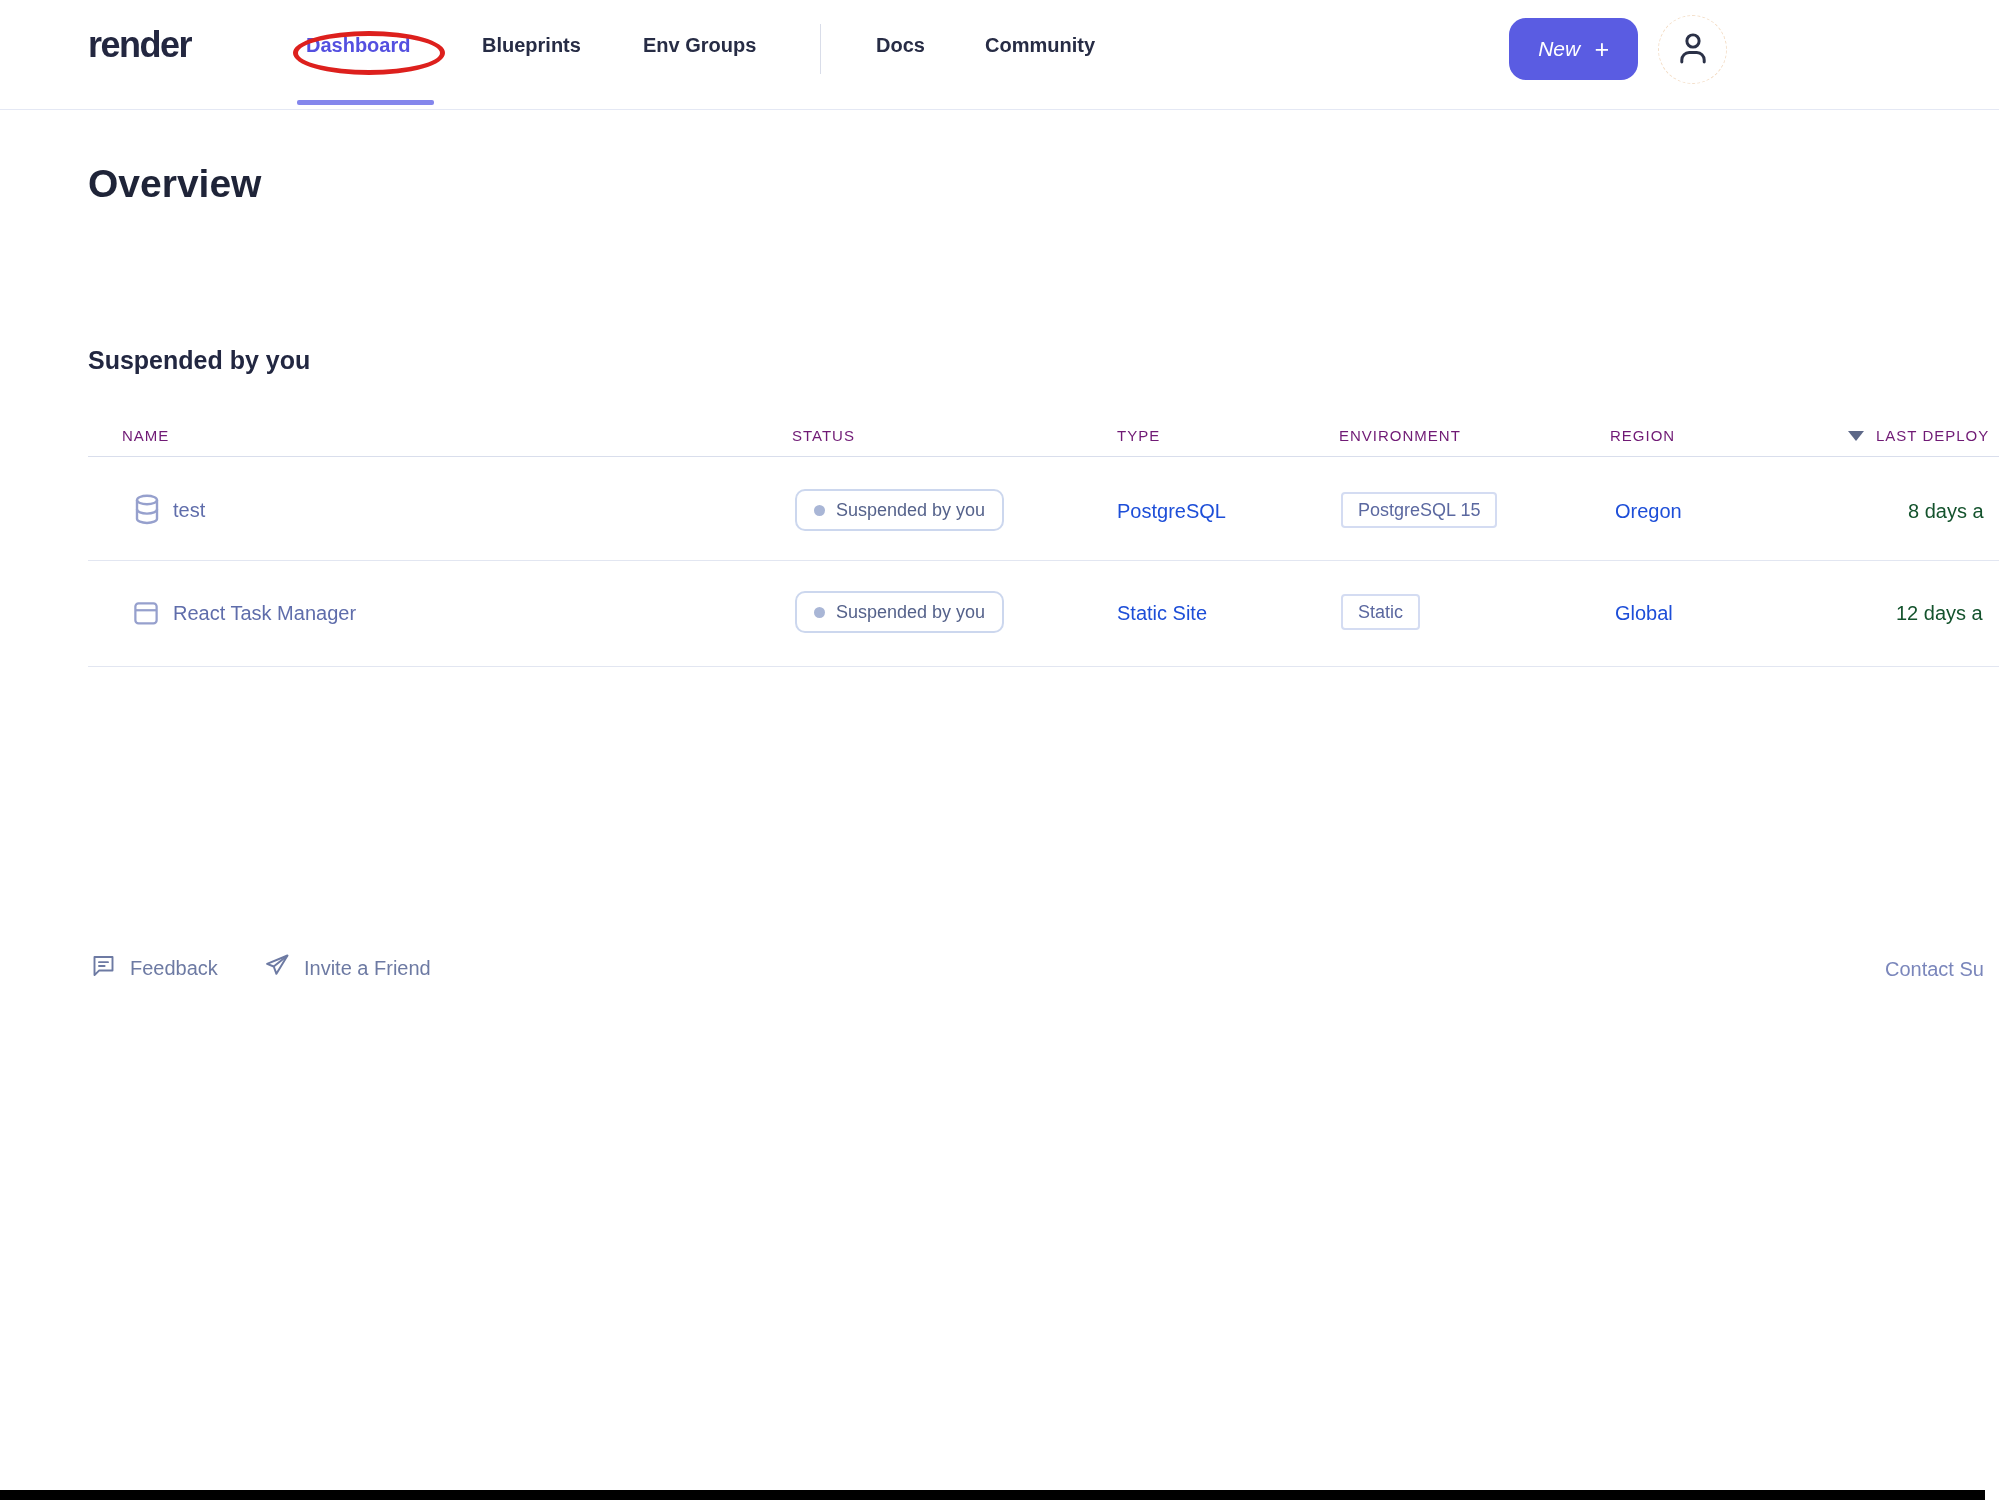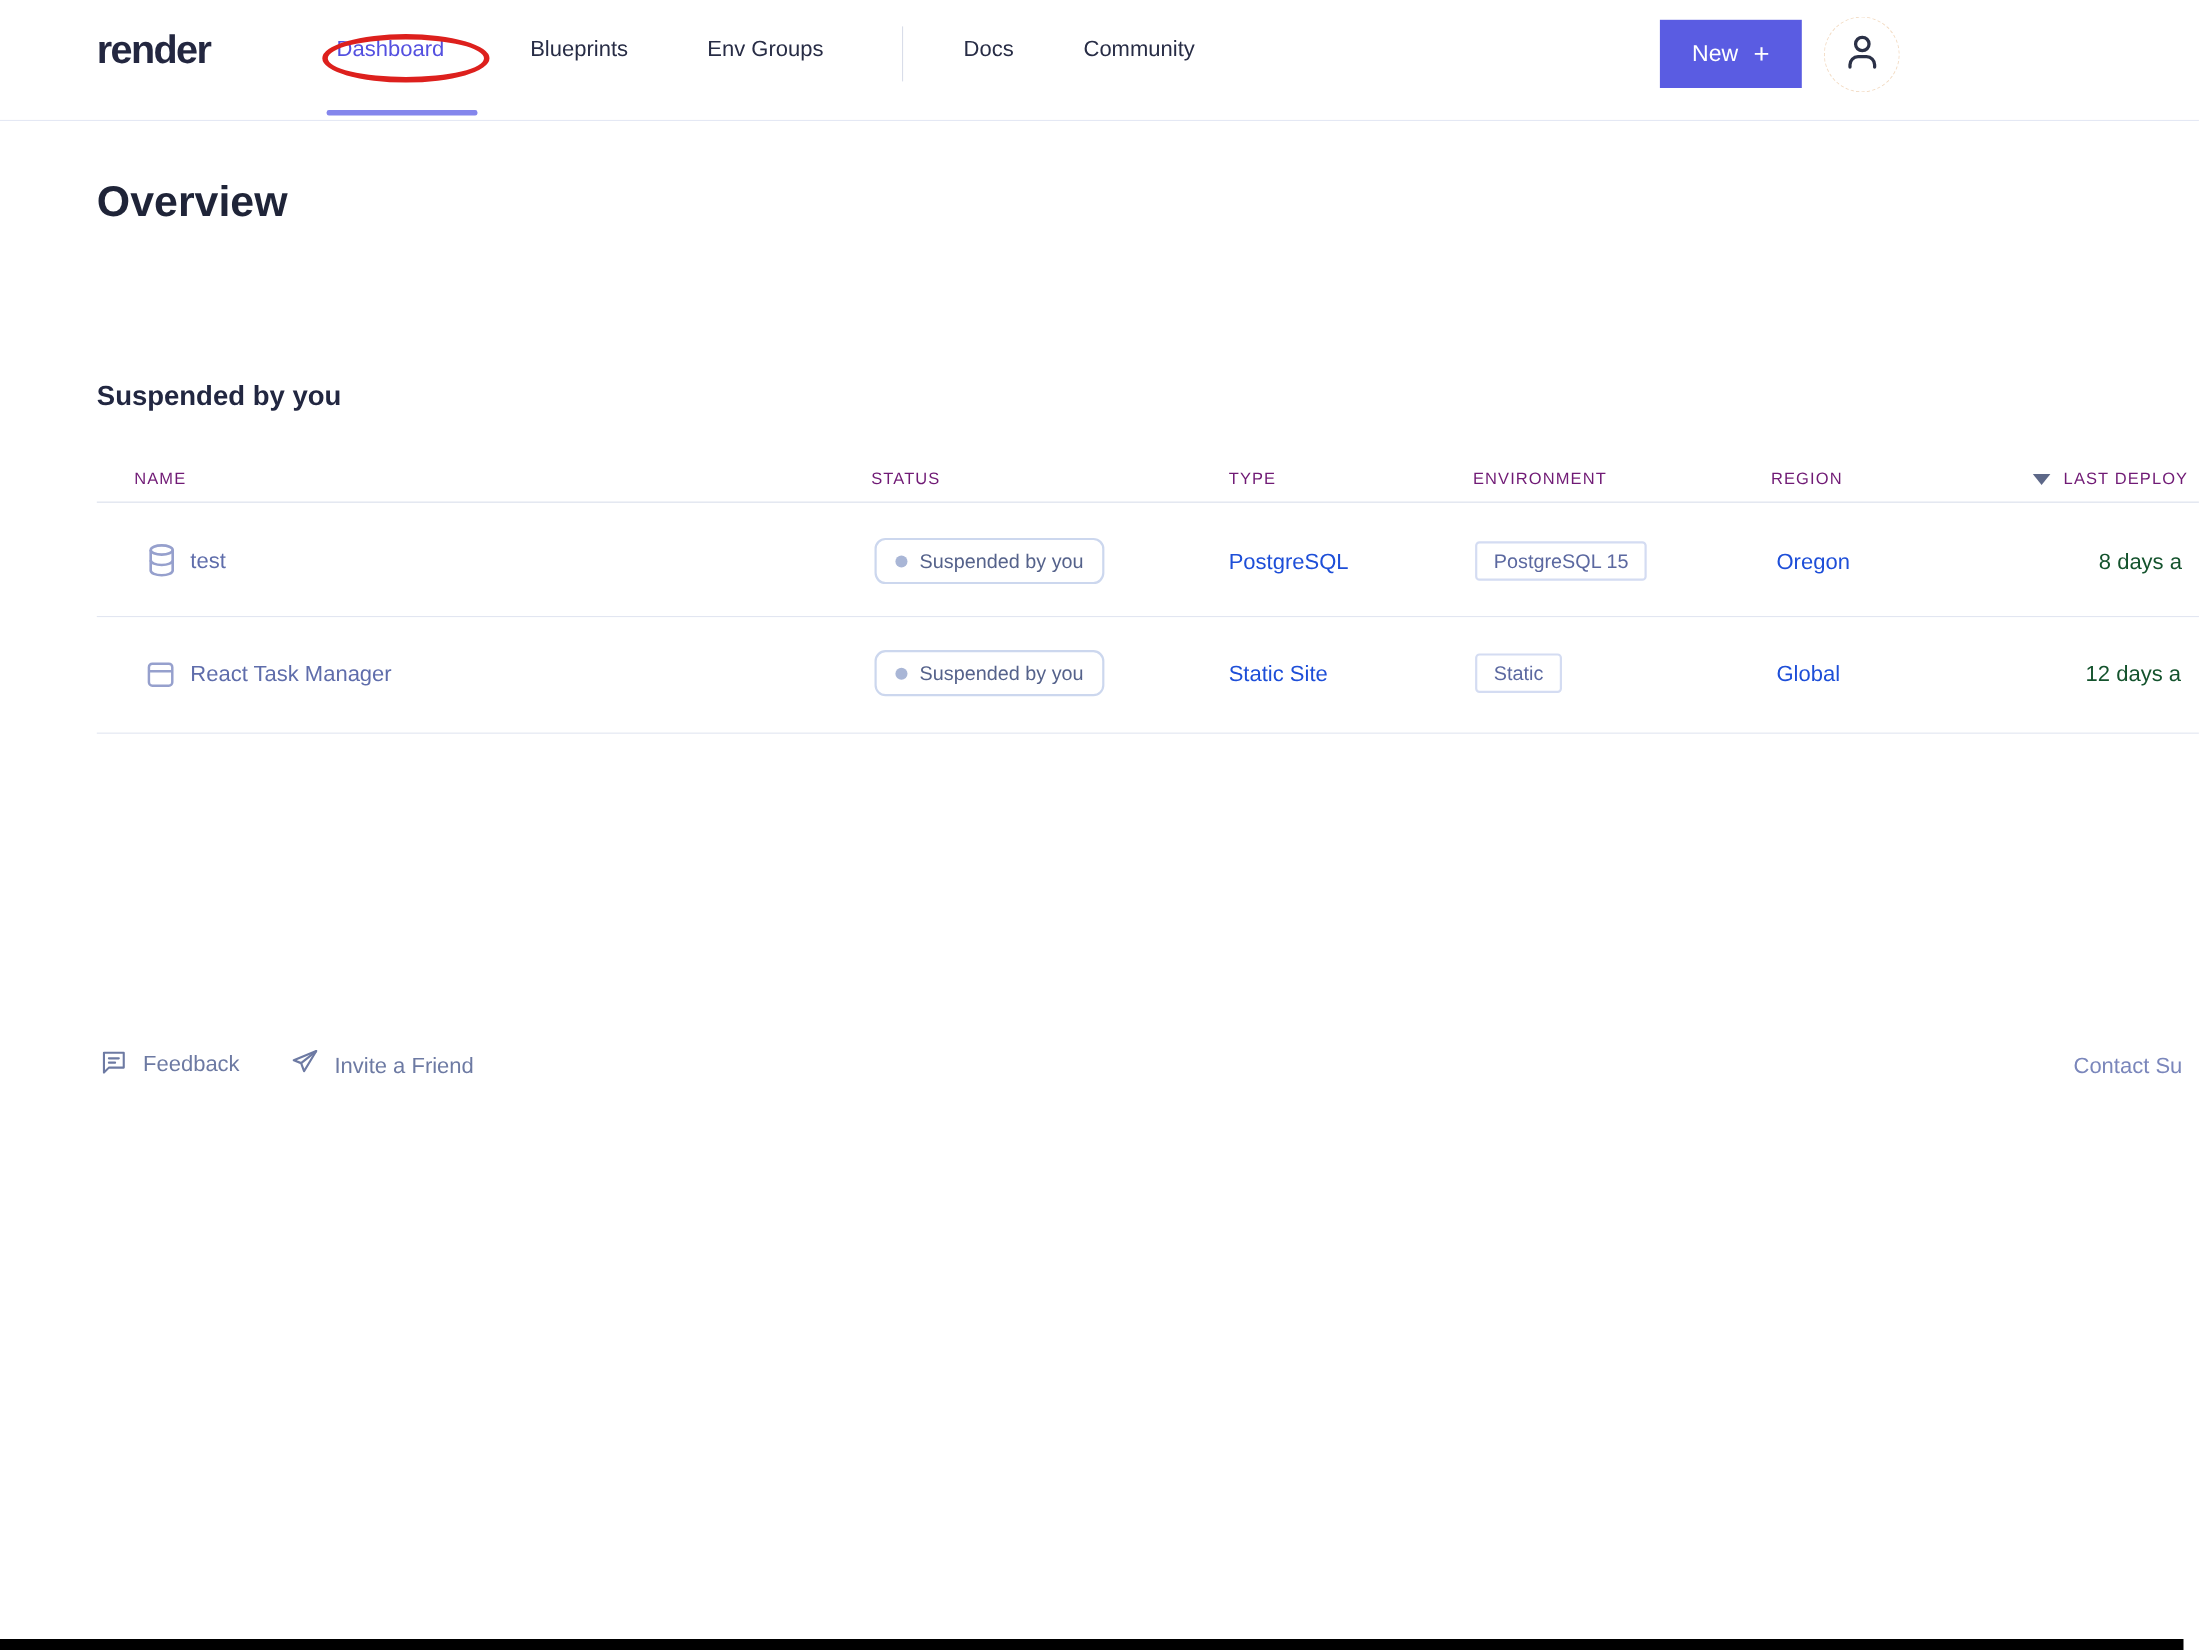--- a/index.html
+++ b/index.html
@@ -14,41 +14,41 @@
   .topnav {
     position:absolute; left:0; top:0; width:1999px; height:110px;
     background:#ffffff; border-bottom:1px solid #e4e8f4;
   }
   .logo {
     position:absolute; left:88px; top:24px;
     font-size:36px; font-weight:700; letter-spacing:-1.5px; color:#232740;
   }
   .nav-link {
     position:absolute; top:34px; font-size:20px; color:#272c45;
-    white-space:nowrap; cursor:pointer;
+    white-space:nowrap; cursor:pointer;font-weight:bold;
   }
   .nav-link.active { color:#5450e0; }
   .nav-underline {
     position:absolute; left:297px; top:100px; width:137px; height:5px;
     background:#8486ec; border-radius:2px;
   }
   .nav-divider {
     position:absolute; left:820px; top:24px; width:1px; height:50px;
     background:#d9dde9;
   }
   .annotation-ellipse {
     position:absolute; left:293px; top:31px; width:152px; height:44px;
     border:5px solid #dd201d; border-radius:50%;
     pointer-events:none;
   }
   .new-btn {
     position:absolute; left:1509px; top:18px; width:129px; height:62px;
-    background:#5a5ce2; border-radius:0; color:#ffffff;
+    background:#5a5ce2; border-radius:17px; color:#ffffff;
     display:flex; align-items:center; justify-content:center; gap:14px;
-    font-size:21px; cursor:pointer;
+    font-size:21px; cursor:pointer;font-style:italic;
   }
   .new-btn .plus { font-size:25px; font-weight:400; }
   .avatar-btn {
     position:absolute; left:1658px; top:15px; width:69px; height:69px;
     border:1px dashed #f3ddc6; border-radius:50%;
     display:flex; align-items:center; justify-content:center; cursor:pointer;
   }
   
   .page-title {
     position:absolute; left:88px; top:162px;

